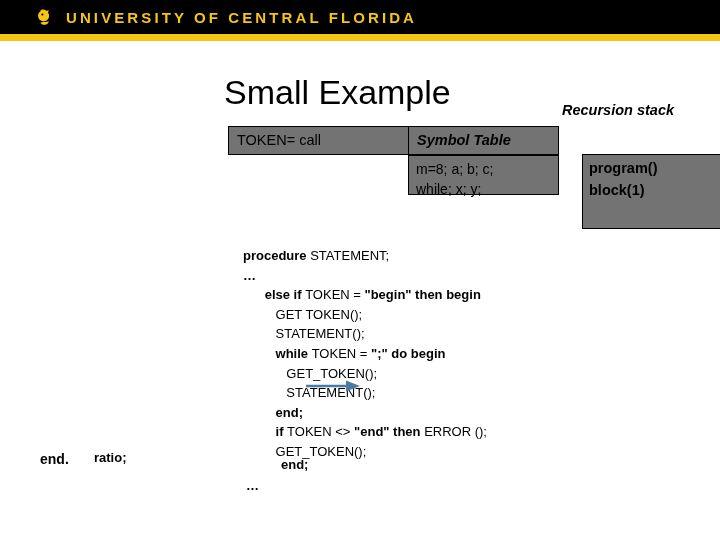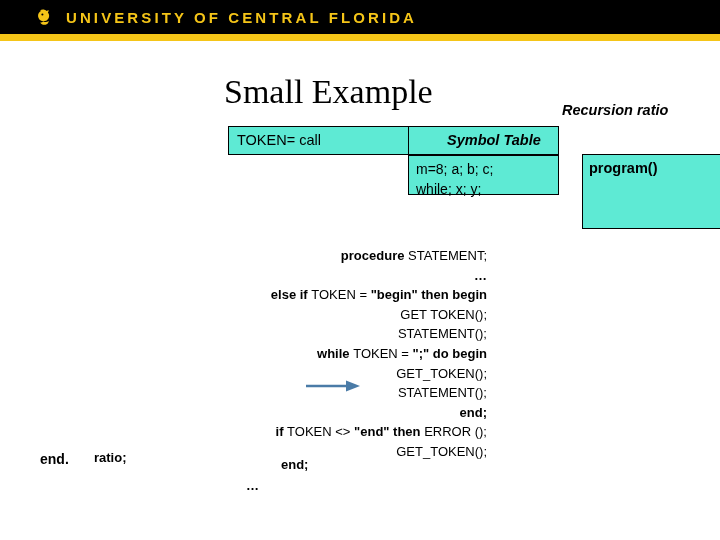--- a/index.html
+++ b/index.html
@@ -44,21 +44,21 @@
     font-weight: bold;
     letter-spacing: 3.1px;
     color: #f5c518;
     white-space: nowrap;
   }
 
   
   #slide-title {
     position: absolute;
     left: 224px; top: 73px;
-    font-family: Liberation Serif, serif;
+    font-family: Liberation Sans, sans-serif;
     font-weight: 300;
     font-size: 34px;
     line-height: 38px;
     color: #000000;
     white-space: nowrap;
   }
 
   #recursion-stack-label {
     position: absolute;
     left: 562px; top: 102px;
@@ -67,21 +67,21 @@
     font-weight: bold;
     font-size: 14.5px;
     white-space: nowrap;
   }
 
   
   .box {
     position: absolute;
     border: 1px solid #000000;
     box-sizing: border-box;
-    background: #5eead4;
+    background: #737373;
   }
 
   #token-box {
     left: 228px; top: 126px;
     width: 181px; height: 29px;
   }
   #token-text {
     position: absolute;
     left: 8px; top: 5px;
     font-size: 14.5px;
@@ -92,21 +92,20 @@
     left: 408px; top: 126px;
     width: 151px; height: 29px;
   }
   #symbol-header-text {
     position: absolute;
     left: 8px; top: 5px;
     font-size: 14.5px;
     font-style: italic;
     font-weight: bold;
     white-space: nowrap;
-    margin-left: 30px;
   }
 
   #symbol-body-box {
     left: 408px; top: 155px;
     width: 151px; height: 40px;
   }
   #symbol-body-text {
     position: absolute;
     left: 7px; top: 3px;
     font-size: 14px;
@@ -131,21 +130,20 @@
   #code-block {
     position: absolute;
     left: 243px; top: 246px;
     font-size: 13px;
     line-height: 19.6px;
     white-space: pre;
   }
   #code-block .code-line {
     white-space: pre;
     height: 19.6px;
-    text-align: right;
   }
   #code-block b { font-weight: bold; }
 
   
   #flow-arrow {
     position: absolute;
     left: 306px; top: 378px;
     width: 56px; height: 16px;
   }
 
@@ -189,40 +187,41 @@
 <svg id="ucf-logo" viewBox="0 0 32 32" xmlns="http://www.w3.org/2000/svg">
   <path fill="#f5c518" d="M8.5 6.5c3.2-2.1 7.4-1.6 9.9 0.8 1.1-0.6 2.4-0.8 3.6-0.5-0.9 0.7-1.5 1.6-1.8 2.6 1.9 2.2 2.4 5.3 1.2 8-1.4 3.2-4.8 5.2-8.3 4.8-3.8-0.4-6.9-3.5-7.2-7.3-0.3-3.5 1.6-6.8 4.7-8.1z"></path>
   <circle cx="12.2" cy="12.4" r="1.5" fill="#000000"></circle>
   <path fill="#f5c518" d="M13.5 22.5c2.6 1.4 5.8 1.1 8.1-0.8-0.4 2.6-2.3 4.8-4.9 5.5-3 0.8-6.2-0.5-7.7-3.2 1.4 0.3 3 0.1 4.5-1.5z"></path>
 </svg>
 
 <div id="ucf-wordmark">UNIVERSITY OF CENTRAL FLORIDA</div>
 
 <div id="slide-title">Small Example</div>
 
-<div id="recursion-stack-label">Recursion ratio</div>
+<div id="recursion-stack-label">Recursion stack</div>
 
 <div class="box" id="token-box">
   <div id="token-text">TOKEN= call</div>
 </div>
 
 <div class="box" id="symbol-header-box">
   <div id="symbol-header-text">Symbol Table</div>
 </div>
 
 <div class="box" id="symbol-body-box">
   <div id="symbol-body-text">
     <div>m=8; a; b; c;</div>
     <div>while; x; y;</div>
   </div>
 </div>
 
 <div class="box" id="recursion-stack-box">
   <div id="recursion-stack-text">
     <div>program()</div>
+    <div>block(1)</div>
   </div>
 </div>
 
 <div id="code-block"><div class="code-line"><b>procedure </b><span>STATEMENT;</span></div><div class="code-line"><b>…</b></div><div class="code-line"><span>      </span><b>else if </b><span>TOKEN = </span><b>"begin" then begin</b></div><div class="code-line"><span>         </span><span>GET TOKEN();</span></div><div class="code-line"><span>         </span><span>STATEMENT();</span></div><div class="code-line"><span>         </span><b>while </b><span>TOKEN = </span><b>";" do begin</b></div><div class="code-line"><span>            </span><span>GET_TOKEN();</span></div><div class="code-line"><span>            </span><span>STATEMENT();</span></div><div class="code-line"><span>         </span><b>end;</b></div><div class="code-line"><span>         </span><b>if </b><span>TOKEN &lt;&gt; </span><b>"end" then </b><span>ERROR ();</span></div><div class="code-line"><span>         </span><span>GET_TOKEN();</span></div></div>
 
 <svg id="flow-arrow" viewBox="0 0 56 16" xmlns="http://www.w3.org/2000/svg">
   <line x1="0" y1="8" x2="42" y2="8" stroke="#4a7ba7" stroke-width="2.6"></line>
   <polygon points="40,2.5 54,8 40,13.5" fill="#4a7ba7"></polygon>
 </svg>
 

